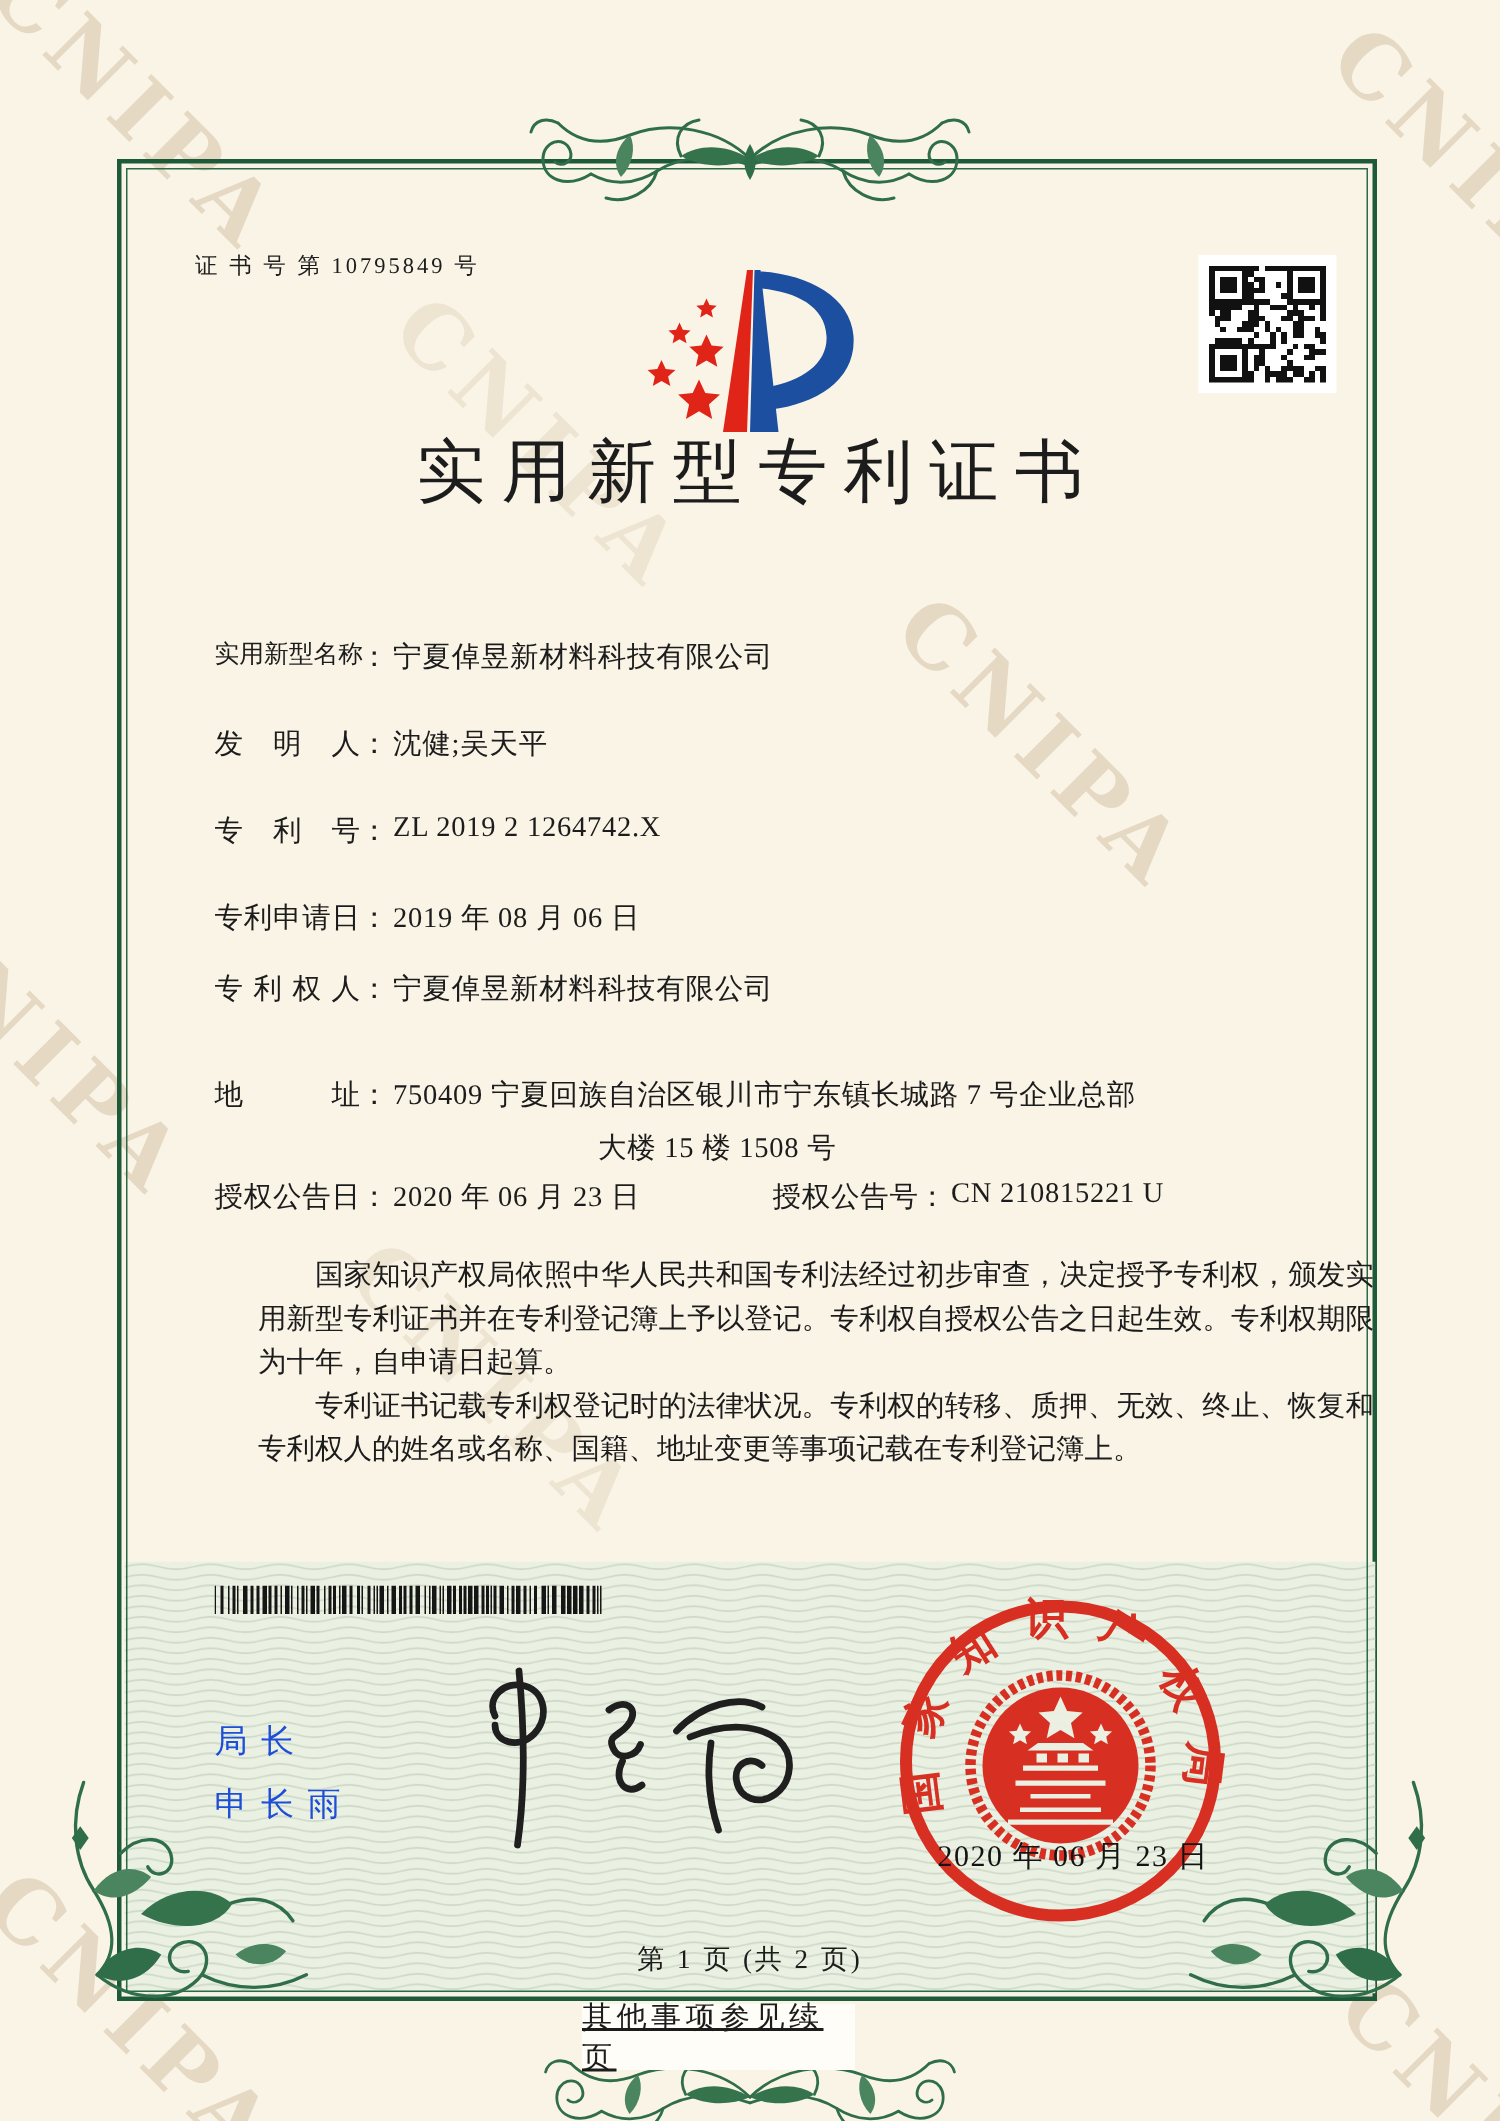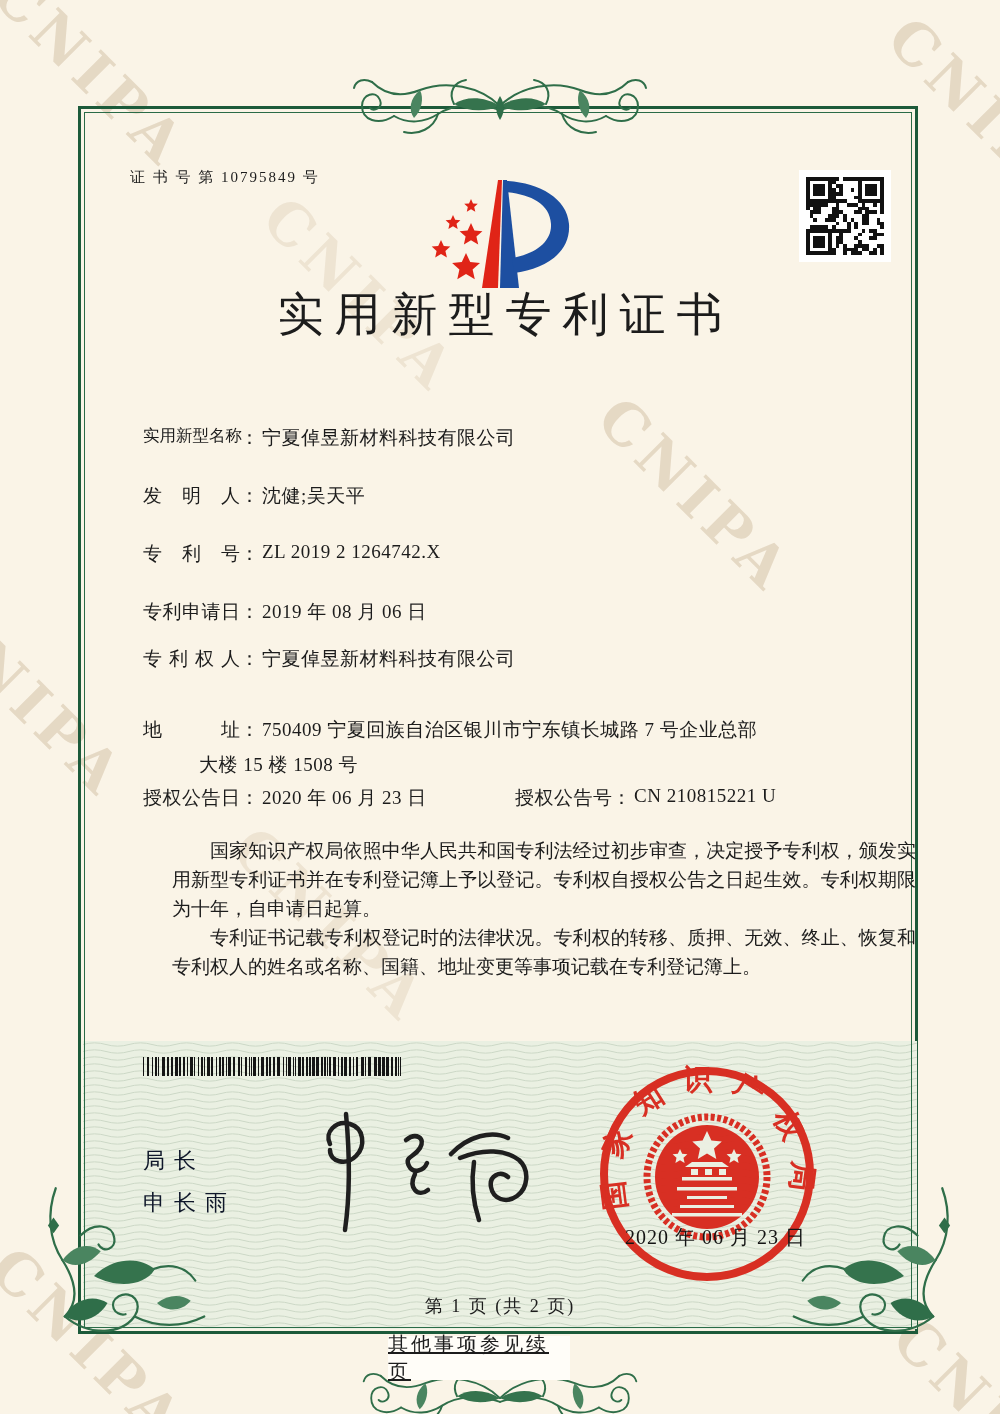--- a/index.html
+++ b/index.html
@@ -43,32 +43,32 @@
     font-size:46px;font-weight:500;letter-spacing:11px;text-indent:11px;z-index:4;
   }
   .row{position:absolute;left:143px;font-size:19px;z-index:4;white-space:nowrap;}
   .flabel{
     display:inline-block;width:97px;text-align:justify;text-align-last:justify;
     vertical-align:top;
   }
   .flabel.small{font-size:16.5px;}
   .colon{display:inline-block;vertical-align:top;}
   .fvalue{display:inline-block;margin-left:3px;vertical-align:top;letter-spacing:.5px;}
-  .fvalue-line2{display:block;margin-left:56px;margin-top:9px;letter-spacing:.5px;}
+  .fvalue-line2{display:block;margin-left:56px;margin-top:9px;letter-spacing:.5px;text-align:center;}
   .g2{position:absolute;left:372px;top:0;white-space:nowrap;}
   .bodytext{
     position:absolute;left:145px;top:836px;width:744px;z-index:4;
     font-size:19px;line-height:29px;text-align:justify;margin-left:27px;
   }
   .bodytext p{margin:0;text-indent:2em;}
   .barcode{position:absolute;left:143px;top:1057px;width:262px;height:19px;z-index:4;}
   .officer{
     position:absolute;left:143px;z-index:4;
     font-family:Liberation Mono, monospace;
-    font-size:22px;letter-spacing:9px;color:#0f172a;
+    font-size:22px;letter-spacing:9px;color:#1d4ed8;
   }
   .officer.t{top:1146px;}
   .officer.n{top:1188px;}
   .signature{position:absolute;left:288px;top:1106px;width:250px;height:135px;z-index:5;}
   .seal{position:absolute;left:592px;top:1059px;width:230px;height:230px;z-index:5;opacity:.96;}
   .seal-date{
     position:absolute;left:625px;top:1224px;width:180px;z-index:6;
     font-size:20px;letter-spacing:1px;color:#141414;white-space:nowrap;
   }
   .pageinfo{

